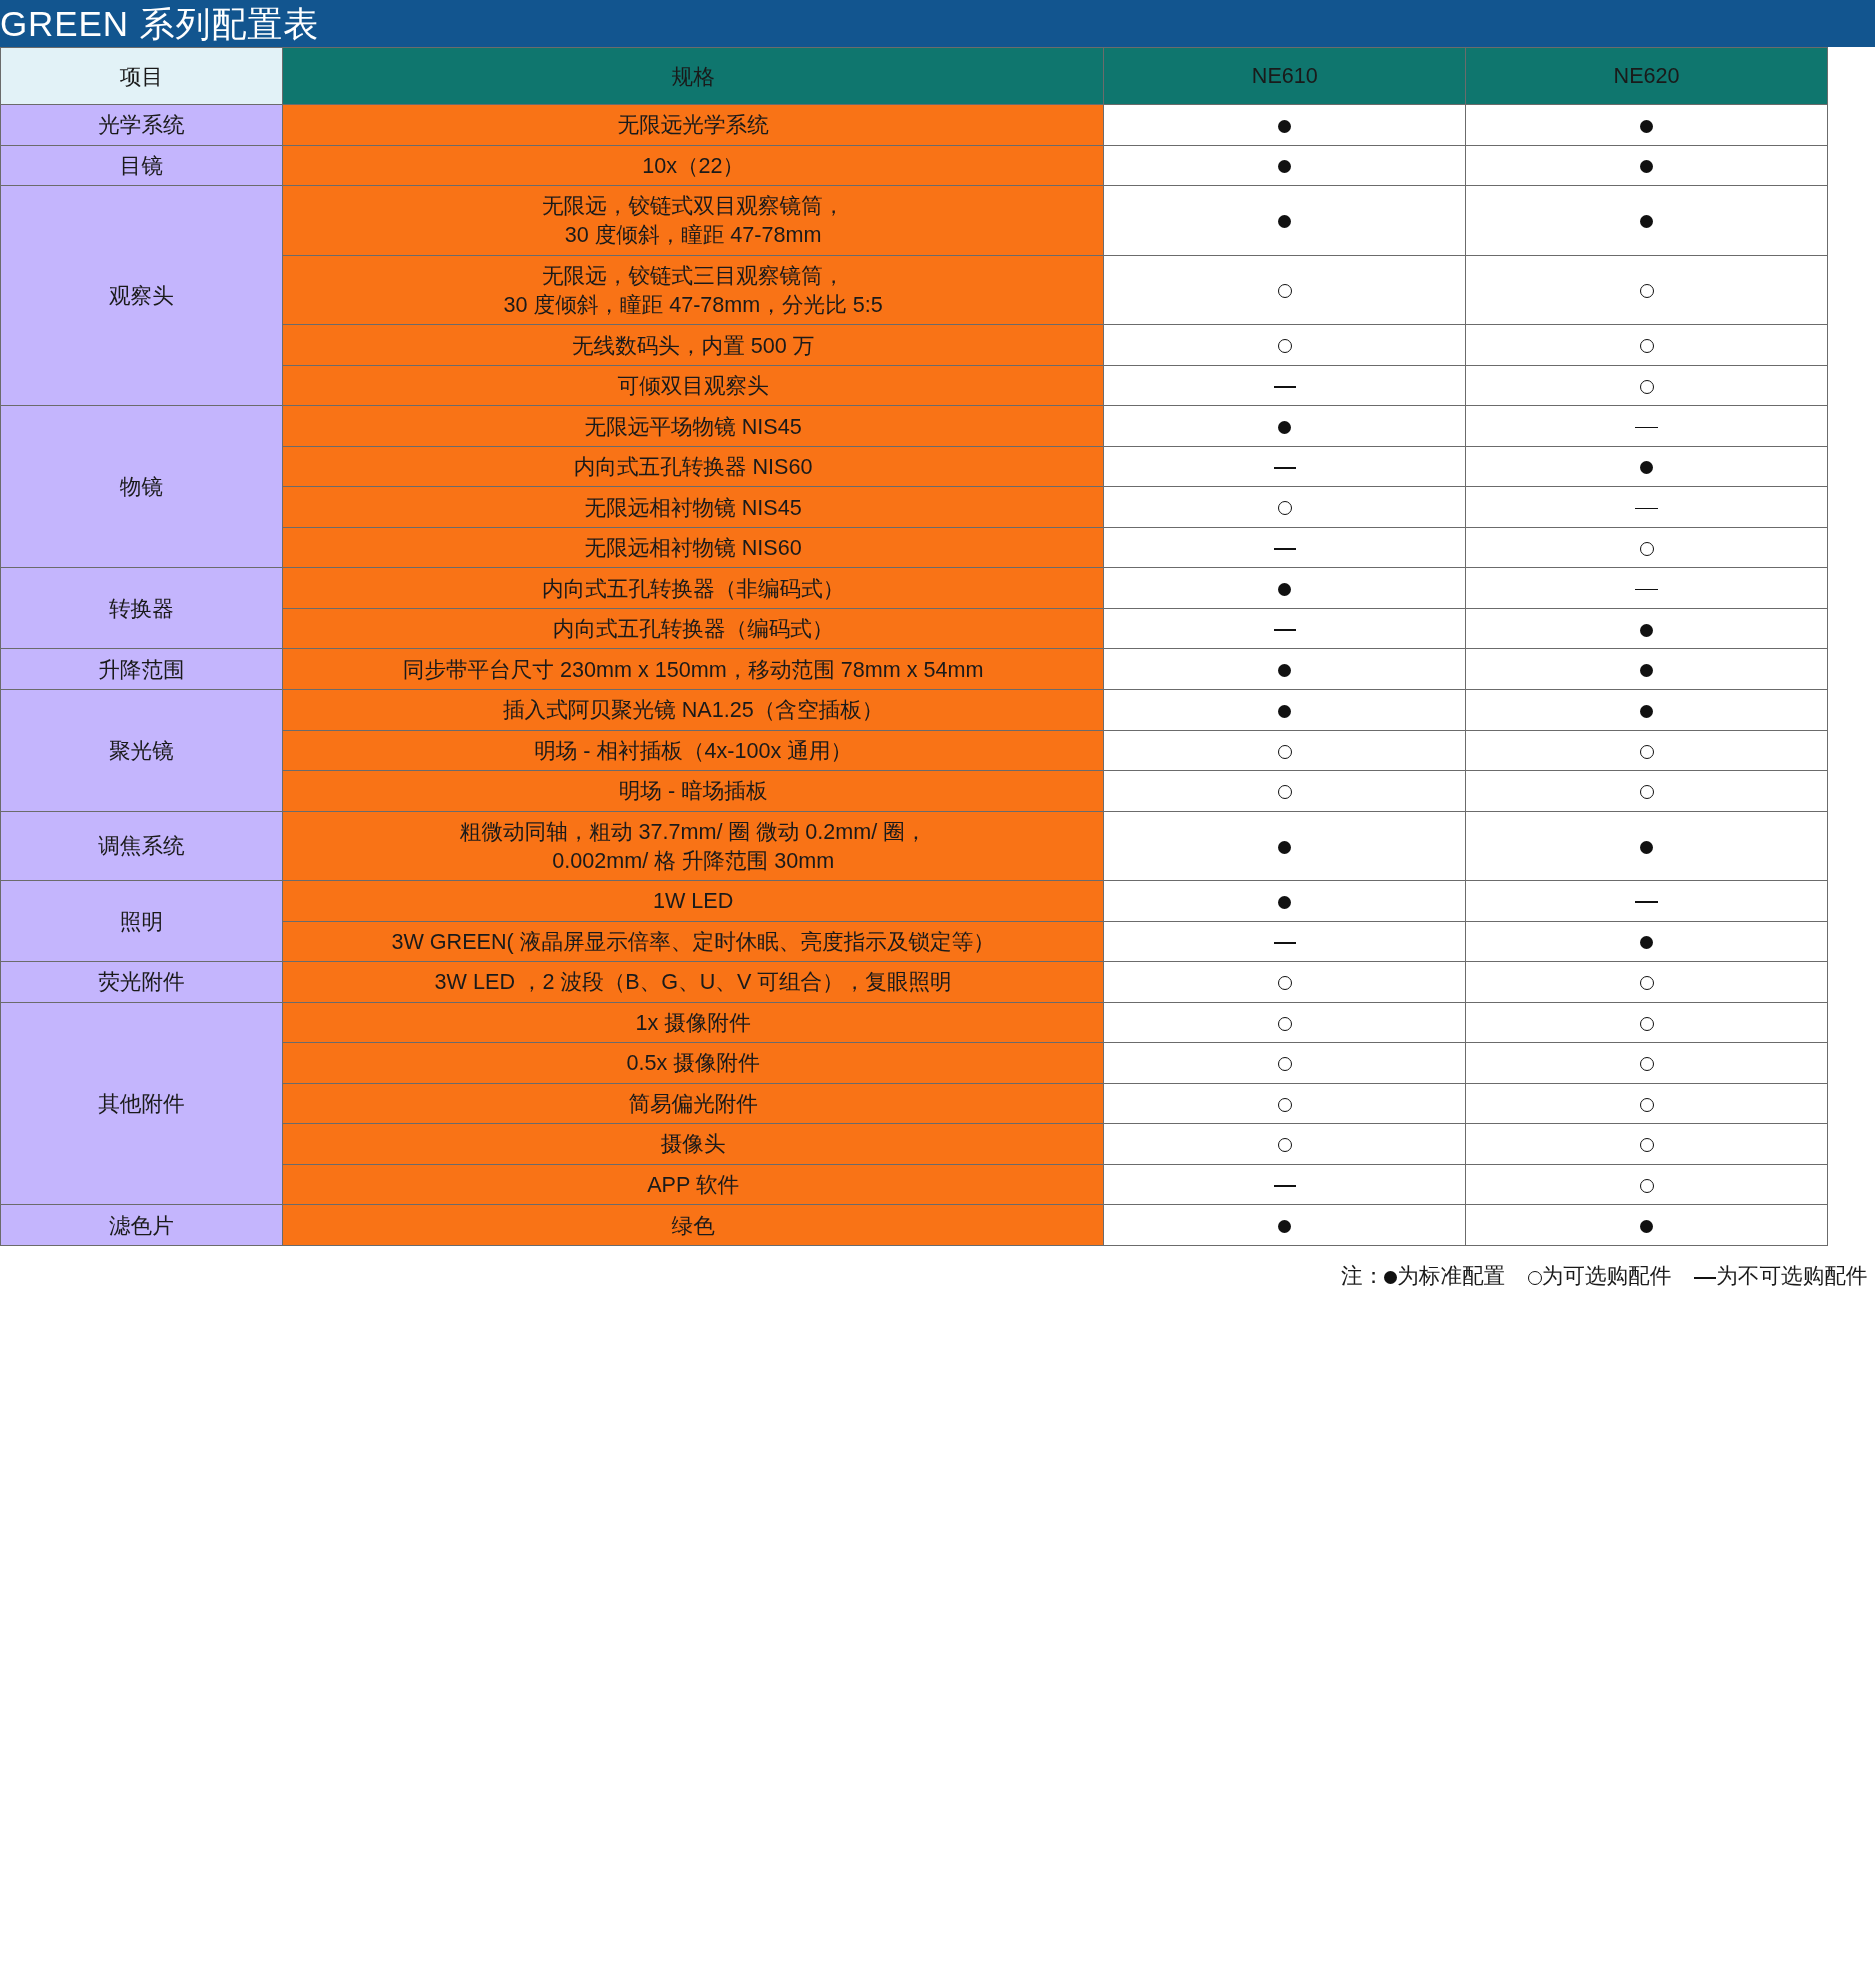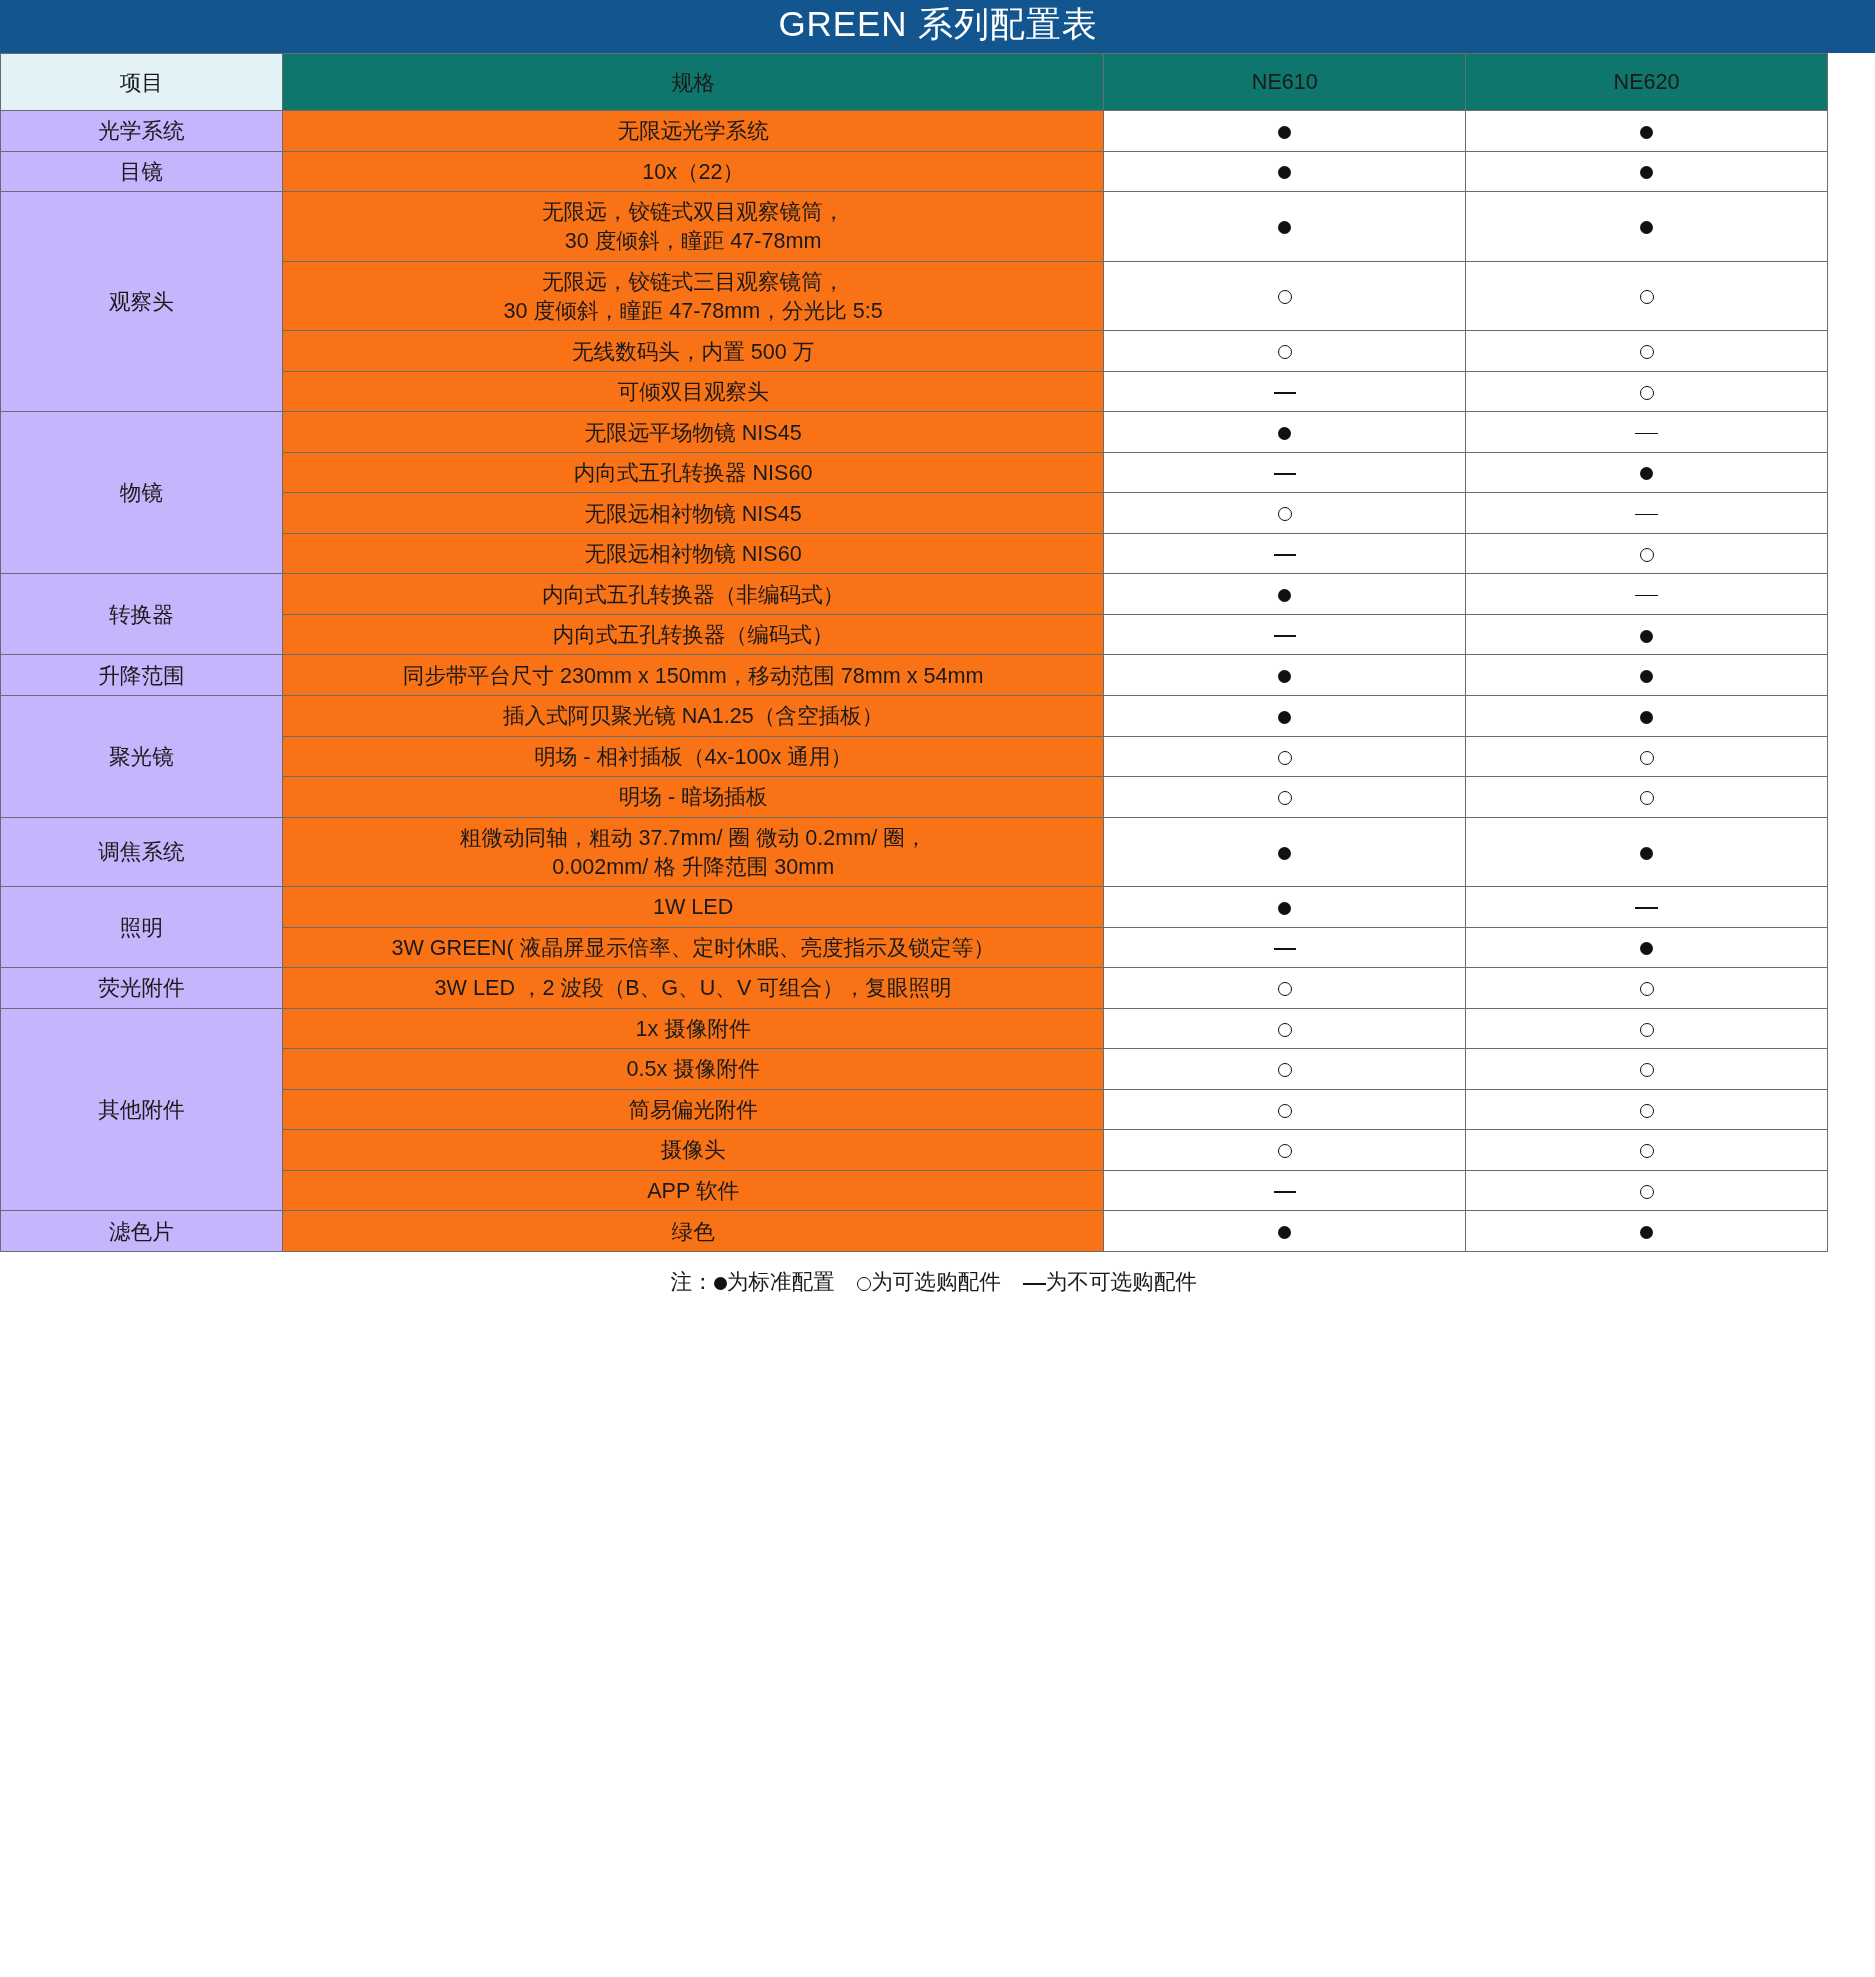--- a/index.html
+++ b/index.html
@@ -13,24 +13,23 @@
     width: 1876px;
   }
   .sheet {
     width: 1876px;
     box-sizing: border-box;
     padding: 0;
   }
   .title-bar {
     background: #12558f;
     color: #ffffff;
-    text-align: center;
     font-size: 35px;
     letter-spacing: 0.9px;
-    height: 53px;
+    height: 47px;
     line-height: 47px;
     font-weight: 400;
   }
   table.spec {
     border-collapse: collapse;
     width: 1828px;
     table-layout: fixed;
   }
   table.spec td, table.spec th {
     border: 0.9px solid #6b6b6b;
@@ -85,21 +84,21 @@
     vertical-align: middle;
   }
   .dash {
     display: inline-block;
     width: 22.5px;
     height: 1.7px;
     background: #111111;
     vertical-align: middle;
   }
   .footnote {
-    text-align: center;
+    text-align: right;
     font-size: 21.6px;
     padding: 15.6px 8.6px 12px 0;
     color: #1a1a1a;
   }
   .fn-part { white-space: nowrap; margin-left: 22.5px; }
 </style>
 </head>
 <body>
 
 <div class="sheet">

